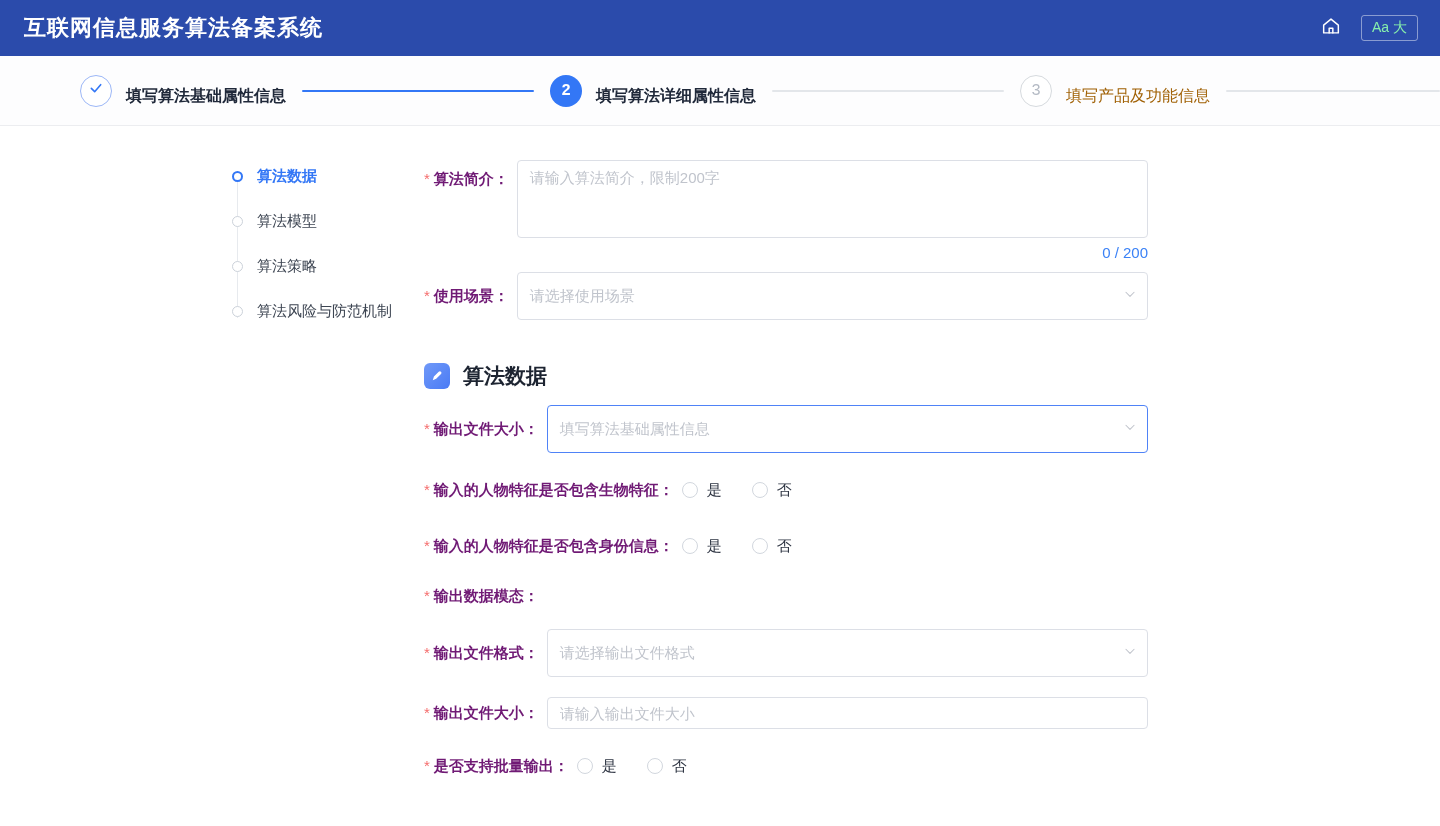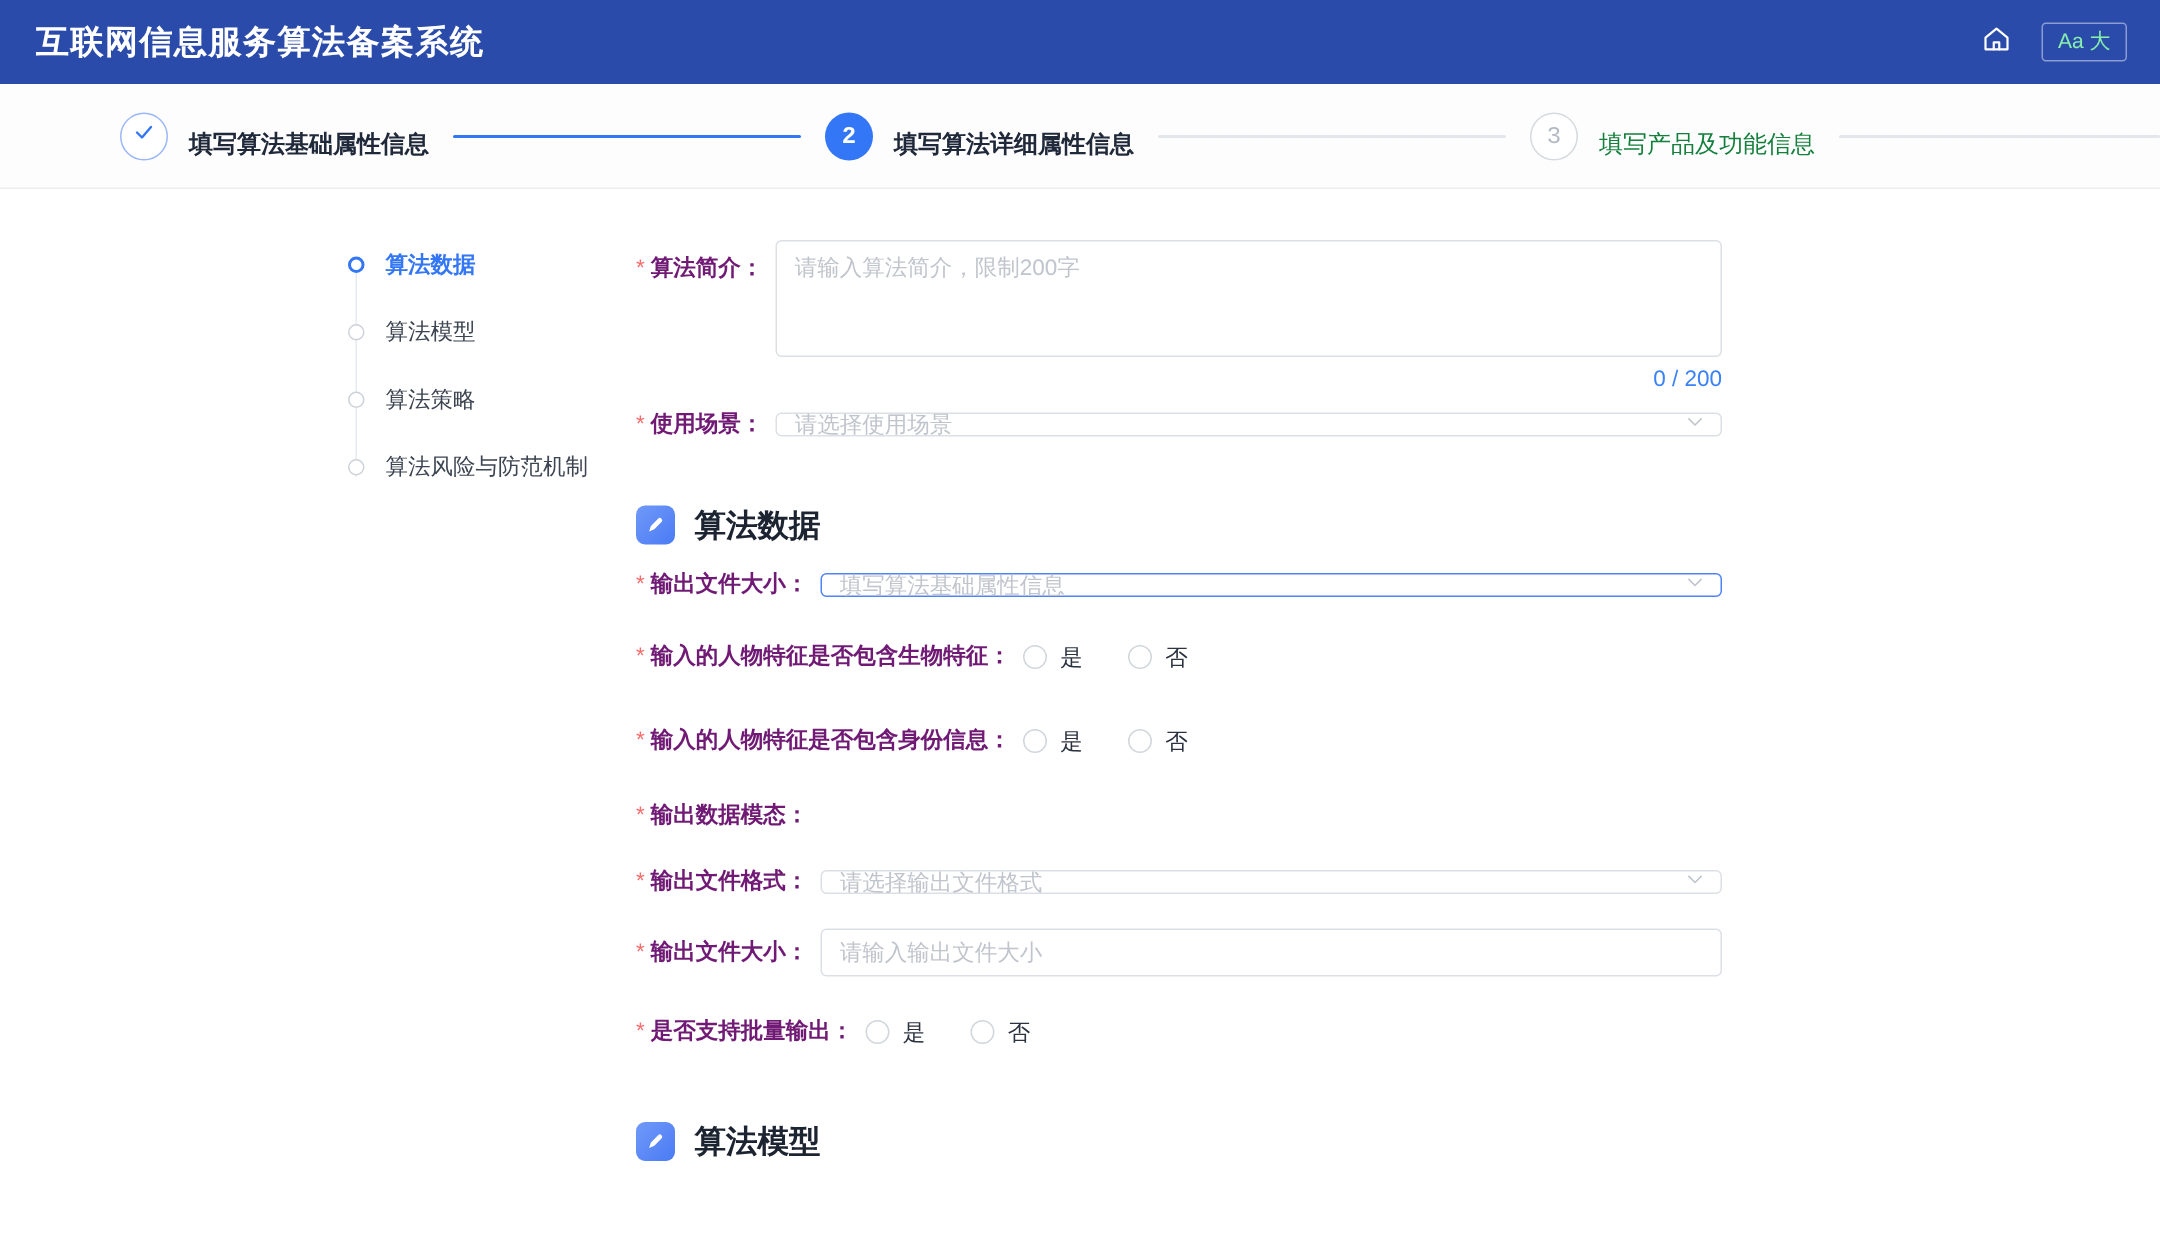--- a/index.html
+++ b/index.html
@@ -18,21 +18,21 @@
   
   .step-bar { height:70px; background:#fdfdfe; border-bottom:1px solid #ecedf0;
     display:flex; align-items:center; padding-left:80px; }
   .step { display:flex; align-items:flex-end;font-family:Liberation Mono, monospace; }
   .step-circle { width:32px; height:32px; border-radius:50%; display:flex;
     align-items:center; justify-content:center; font-size:16px; flex:0 0 32px; }
   .step-circle.done { background:#fff; border:1px solid #9cb7f7; }
   .step-circle.active { background:#3377f6; color:#fff; font-weight:600; }
   .step-circle.pending { background:#fff; border:1px solid #d6dade; color:#b4bac4; }
   .step-label { margin-left:14px; font-size:16px; font-weight:600; color:#20293a; white-space:nowrap; }
-  .step-label.pending { color:#15803d; font-weight:400; }
+  .step-label.pending { color:#a16207; font-weight:400; }
   .step-line { height:2px; width:232px; margin:0 16px; border-radius:1px; }
   .step-line.blue { background:#3377f6; }
   .step-line.gray { background:#e3e6ea; }
   .step-line.tail { flex:1; width:auto; margin-right:0; }
 
   
   .anchor-nav { position:absolute; left:232px; top:166px; width:180px; }
   .anchor-nav .rail { position:absolute; left:5px; top:10px; height:142px; width:1px; background:#e7eaee; }
   .anchor-item { position:relative; display:flex; align-items:center; height:20px;
     margin-bottom:25px; cursor:pointer; }
@@ -50,21 +50,21 @@
   .flabel { font-size:15px; font-weight:700; color:#701a75; white-space:nowrap;
     line-height:22px; margin-right:8px; }
   .frow.top .star, .frow.top .flabel { margin-top:8px; }
 
   textarea.intro { flex:1; height:78px; border:1px solid #dcdfe6; border-radius:4px;
     padding:8px 12px; font-size:15px; color:#333; resize:none; outline:none;
     font-family:inherit; }
   textarea.intro::placeholder, input.text::placeholder { color:#c0c4cc; }
   .counter { text-align:right; font-size:15px; color:#3b82f6; margin-top:6px; height:20px; }
 
-  .select { flex:1; height:16px; border:1px solid #dcdfe6; border-radius:4px;
+  .select { flex:1; height:48px; border:1px solid #dcdfe6; border-radius:4px;
     display:flex; align-items:center; padding:0 10px 0 12px; cursor:pointer; background:#fff; }
   .select.focused { border-color:#4f83f7; }
   .select .ph { flex:1; font-size:15px; color:#c0c4cc; }
   input.text { flex:1; height:32px; border:1px solid #dcdfe6; border-radius:4px;
     padding:0 12px; font-size:15px; color:#333; outline:none; font-family:inherit; }
 
   .section-head { display:flex; align-items:center; height:28px; }
   .section-icon { width:26px; height:26px; border-radius:6px; margin-right:13px;
     background:linear-gradient(135deg,#7099f8,#4a7bf5); display:flex;
     align-items:center; justify-content:center; }

